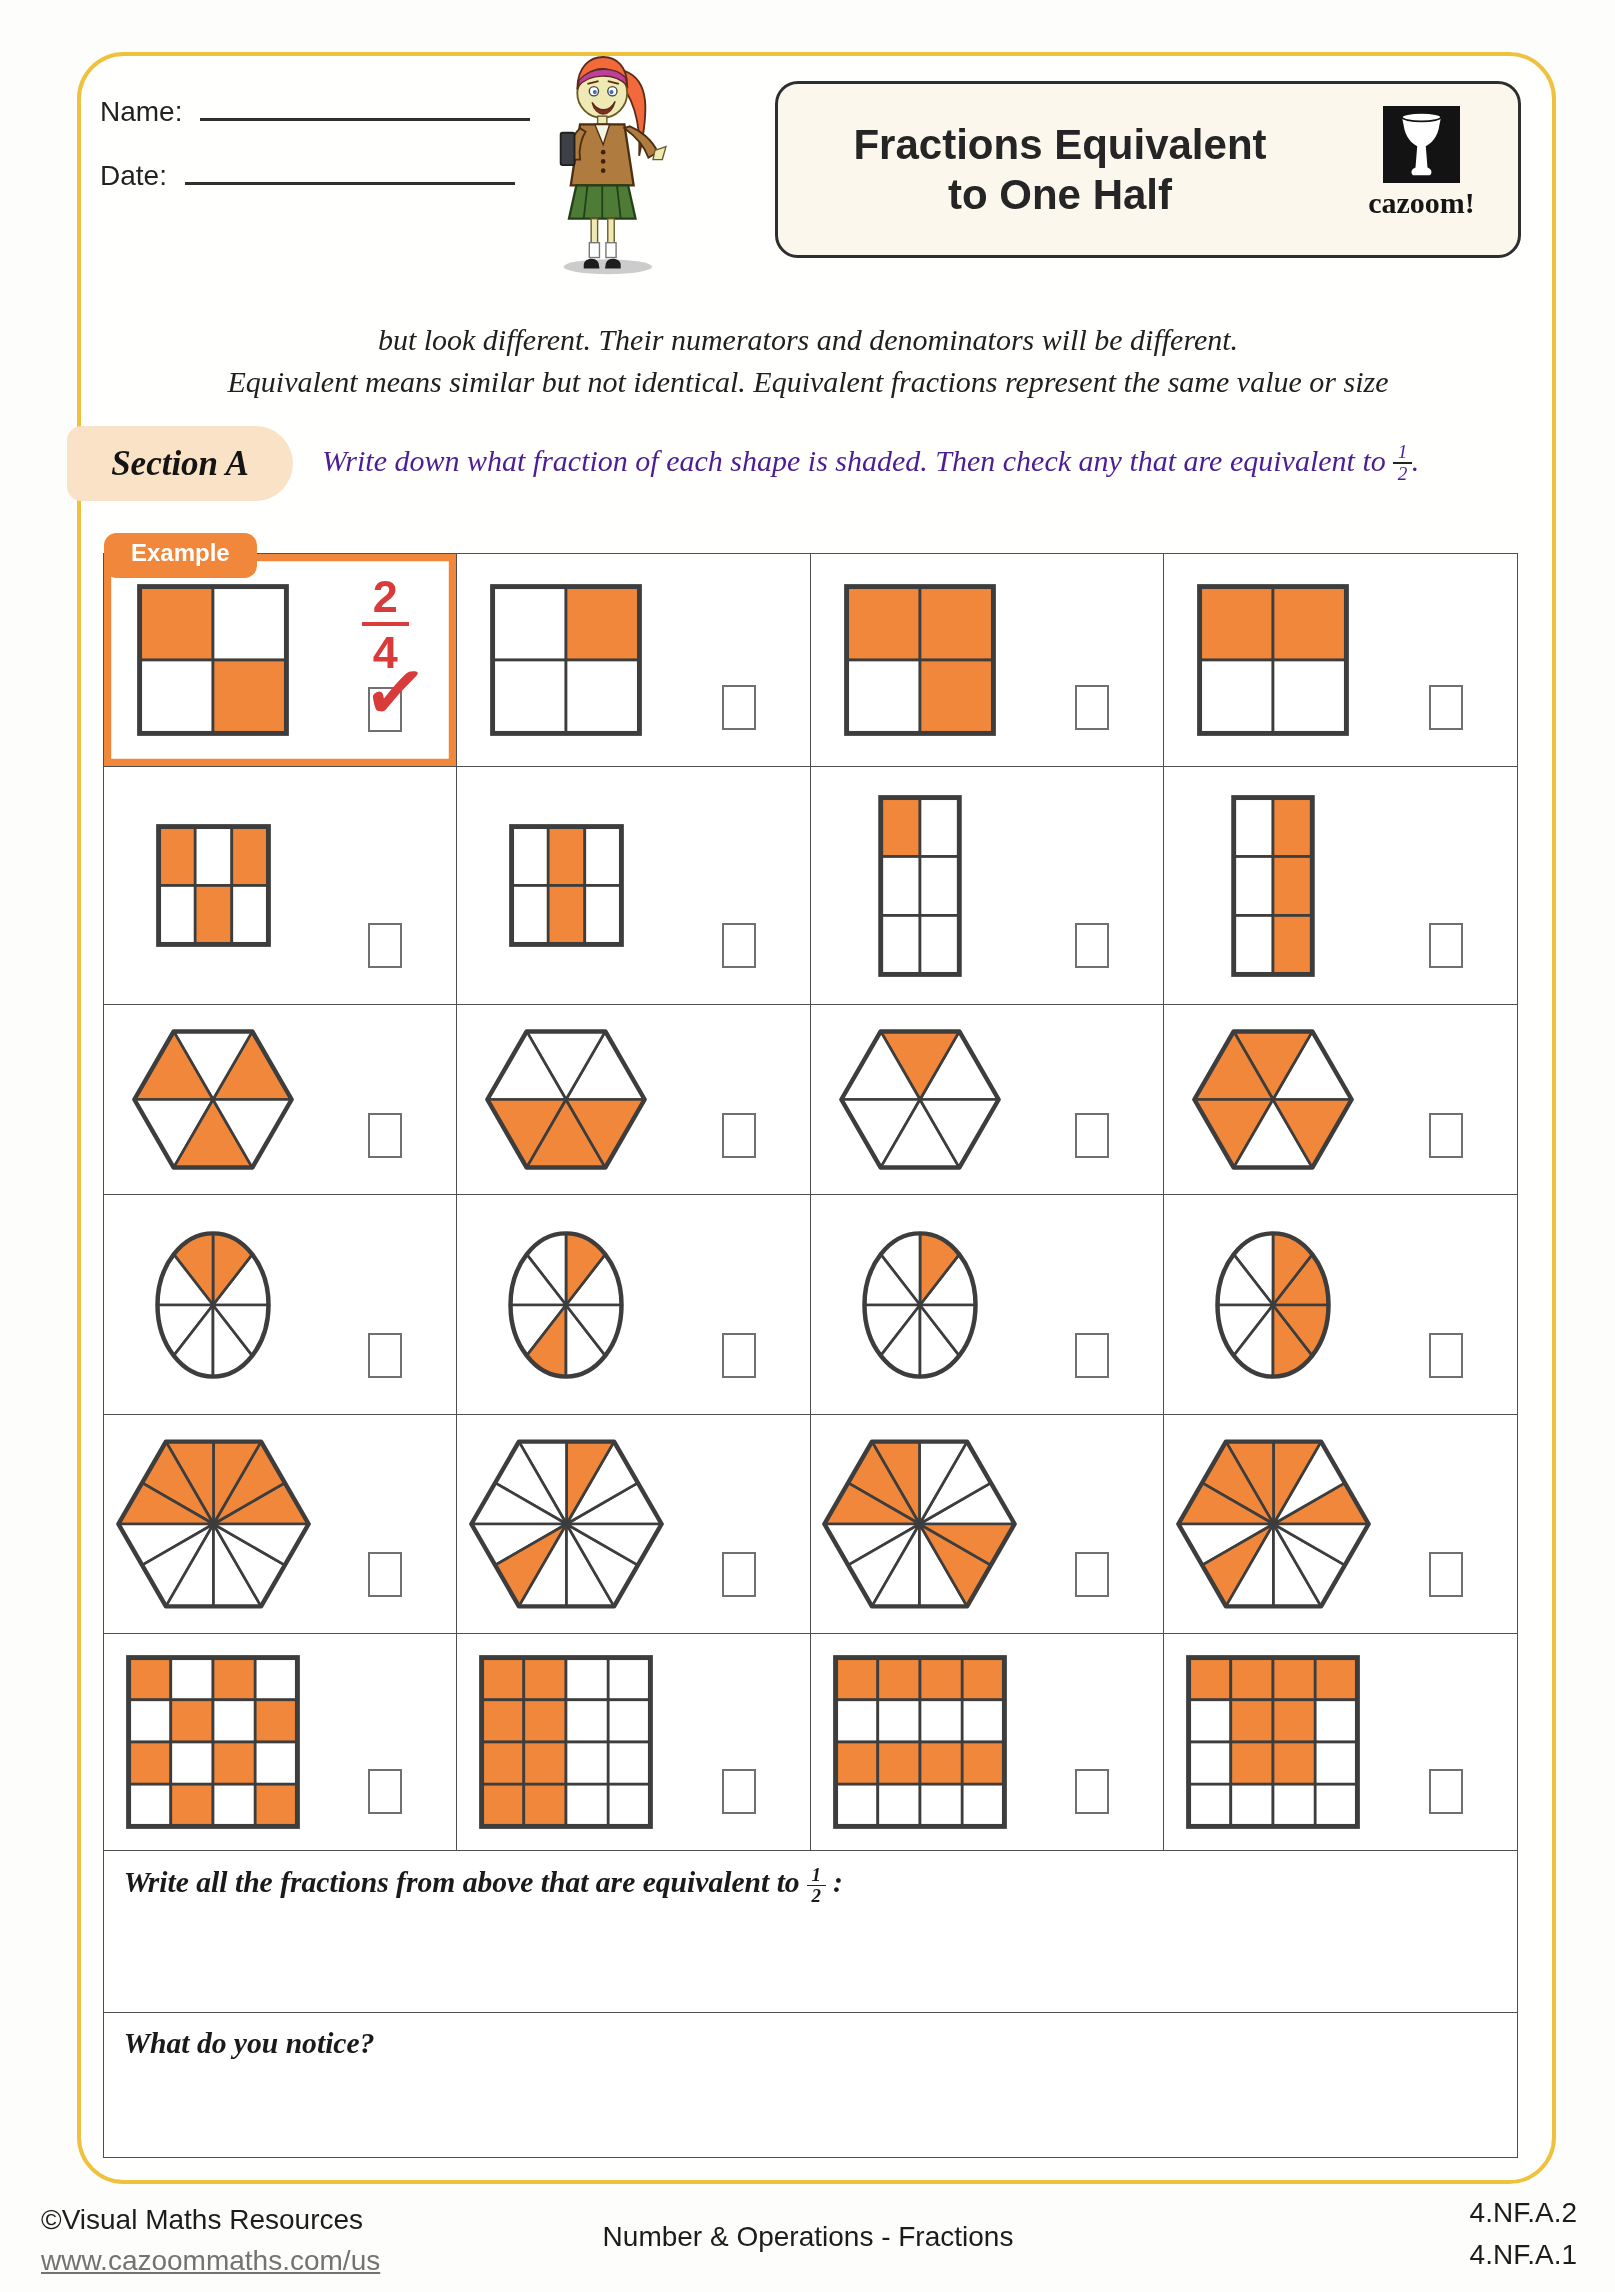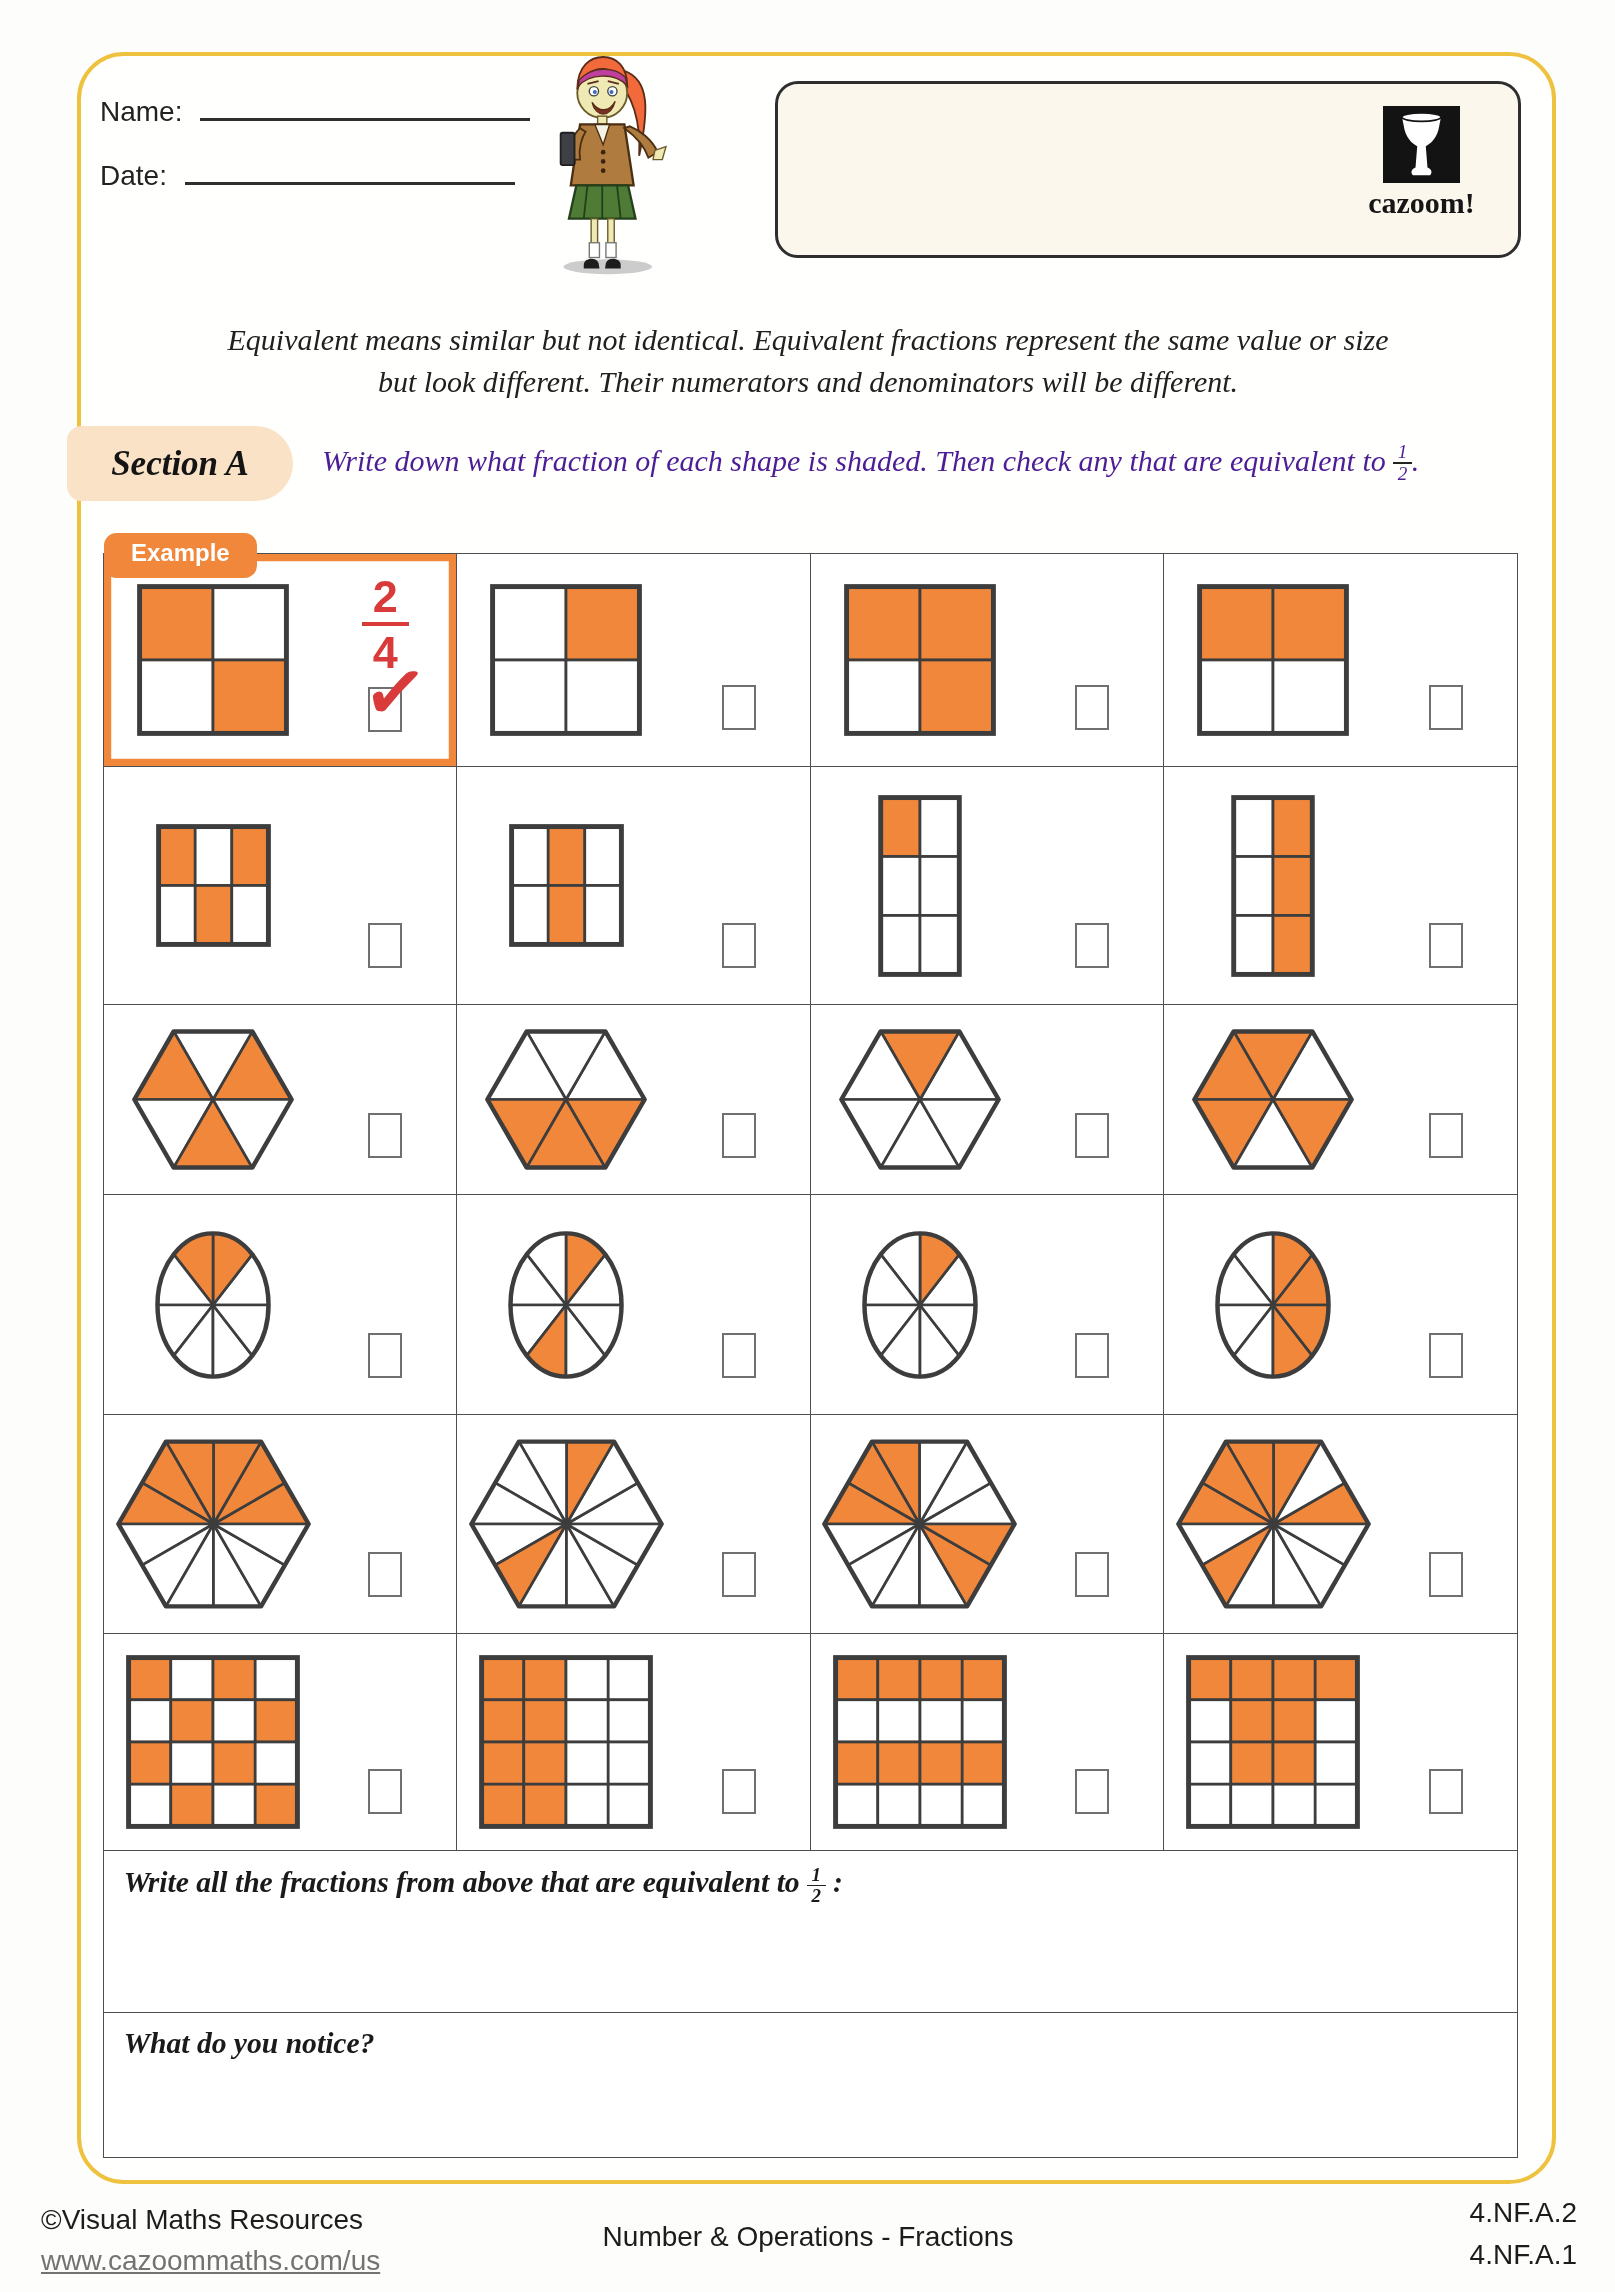--- a/index.html
+++ b/index.html
@@ -87,33 +87,37 @@
   <path d="M56,152 L52,188 M72,152 L72,188 M88,152 L92,188" stroke="#24401a" stroke-width="2" fill="none"></path>
   <rect x="60" y="188" width="7" height="32" fill="#efe9b4" stroke="#6b5a2a" stroke-width="1.5"></rect>
   <rect x="78" y="188" width="7" height="32" fill="#efe9b4" stroke="#6b5a2a" stroke-width="1.5"></rect>
   <rect x="58" y="214" width="11" height="16" fill="#fff" stroke="#777" stroke-width="1.5"></rect>
   <rect x="76" y="214" width="11" height="16" fill="#fff" stroke="#777" stroke-width="1.5"></rect>
   <path d="M52,238 C52,230 66,229 68,236 L69,242 L52,242 Z" fill="#1d1d1d"></path>
   <path d="M92,238 C92,230 78,229 76,236 L75,242 L92,242 Z" fill="#1d1d1d"></path>
 </svg>
 
 <div class="title-box">
+  <div class="title-text">
+    <div>Fractions Equivalent</div>
+    <div>to One Half</div>
+  </div>
   <div class="logo">
     <svg viewBox="0 0 90 90" width="77" height="77">
       <rect width="90" height="90" fill="#131313"></rect>
       <path d="M22,12 L68,12 L66,22 C64,37 56,44 50,47 L52,72 C57,74 58,78 55,81 L35,81 C32,78 33,74 38,72 L40,47 C34,44 26,37 24,22 Z" fill="#ffffff"></path>
       <ellipse cx="45" cy="13" rx="23" ry="5" fill="#ffffff" stroke="#131313" stroke-width="2"></ellipse>
     </svg>
     <div class="logo-word">cazoom!</div>
   </div>
 </div>
 
 <div class="intro">
+  <div>but look different. Their numerators and denominators will be different.</div>
   <div>Equivalent means similar but not identical. Equivalent fractions represent the same value or size</div>
-  <div>but look different. Their numerators and denominators will be different.</div>
 </div>
 
 <div class="section-pill">Section A</div>
 <div class="section-instr">
   <span>Write down what fraction of each shape is shaded. Then check any that are equivalent to</span>
   <span class="frac"><span class="num">1</span><span class="den">2</span></span><span>.</span>
 </div>
 
 <div class="table">
   <div id="shape-rows">

